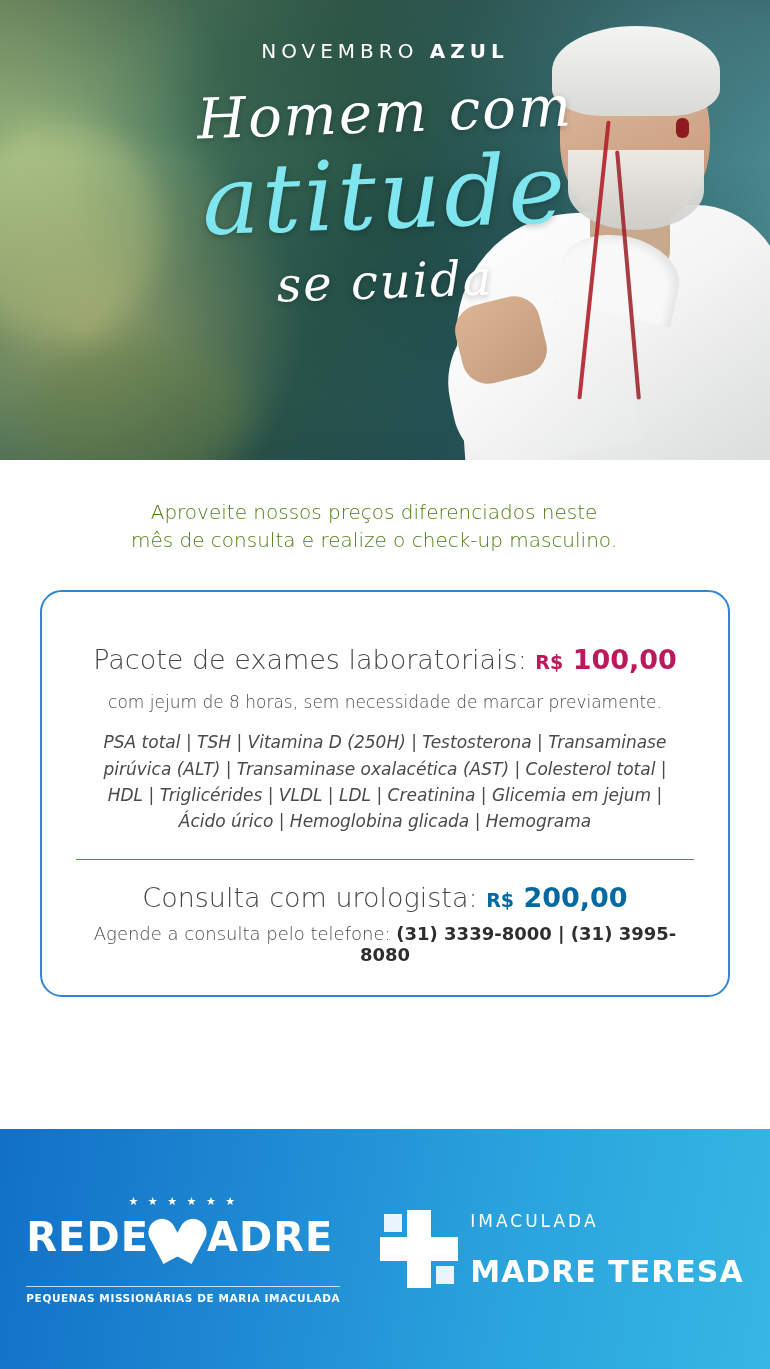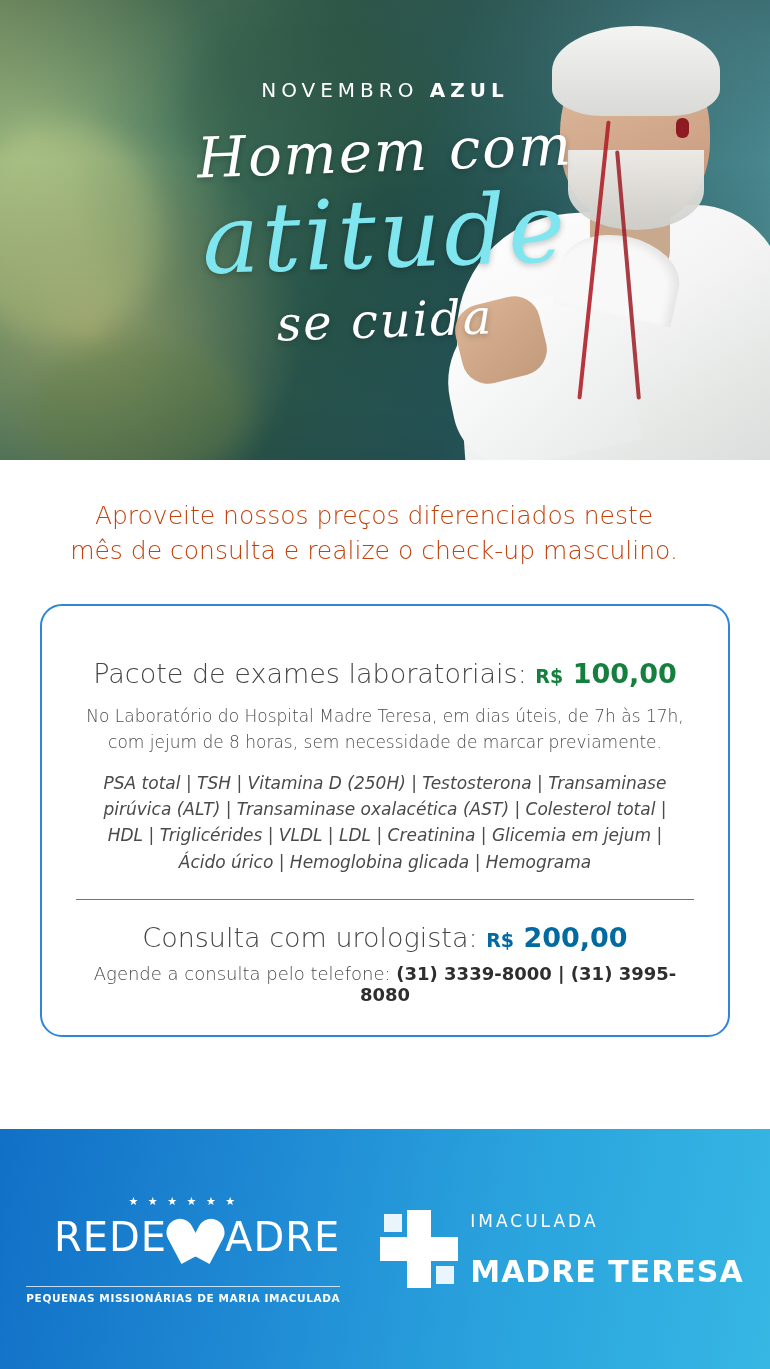--- a/index.html
+++ b/index.html
@@ -173,21 +173,20 @@
   }
 
   .hero-text {
     position: absolute;
     left: 0;
     top: 0;
     width: 770px;
     height: 500px;
     text-align: center;
     padding-top: 39px;
-    margin-top: 39px;
   }
   .kicker {
     font-size: 20px;
     letter-spacing: 5px;
     color: #ffffff;
     font-weight: 400;
   }
   .kicker b { font-weight: 700; }
 
   .script1, .script2, .script3 {
@@ -215,23 +214,23 @@
     font-size: 48px;
     color: #ffffff;
     letter-spacing: 2px;
     transform: rotate(-2deg);
   }
 
   
   .intro {
     text-align: center;
     padding: 38px 70px 0 48px;
-    font-size: 25px;
+    font-size: 20px;
     line-height: 1.4;
-    color: #c2410c;
+    color: #4d7c0f;
     font-weight: 300;
   }
 
   
   .card-wrap {
     position: relative;
     margin: 36px 40px 0 40px;
   }
   .price-badge {
     position: absolute;
@@ -262,21 +261,21 @@
     text-align: center;
   }
   .pkg-title {
     font-size: 27px;
     color: #454545;
     font-weight: 300;
     margin: 0 0 14px 0;
   }
   .pkg-title b {
     font-weight: 700;
-    color: #15803d;
+    color: #be185d;
   }
   .pkg-title .cur { font-size: 19px; font-weight: 700; }
 
   .pkg-desc {
     font-size: 17px;
     line-height: 1.55;
     color: #4a4a4a;
     font-weight: 300;
     margin: 0 12px 14px 12px;
   }
@@ -327,26 +326,26 @@
     padding-right: 6px;
   }
   .stars {
     letter-spacing: 3px;
     font-size: 11px;
     color: #ffffff;
     margin-bottom: 2px;
   }
   .rede-mark {
     font-size: 40px;
-    font-weight: 400;
+    font-weight: 700;
     letter-spacing: 1px;
     line-height: 1;
     display: flex;
     align-items: center;
-    justify-content: flex-end;
+    justify-content: flex-start;
   }
   .heart-m {
     display: inline-block;
     width: 54px;
     height: 54px;
     position: relative;
     margin: 0 2px;
   }
   .heart-m::before, .heart-m::after {
     content: "";
@@ -451,21 +450,20 @@
 <div class="card-wrap">
 
   <div class="card">
     <div class="pkg-title">
       <span>Pacote de exames laboratoriais:</span>
       <b><span class="cur">R$</span>
       <span>100,00</span></b>
     </div>
 
     <div class="pkg-desc">
-      <div>No Laboratório do Hospital Madre Teresa, em dias úteis, de 7h às 17h,</div>
       <div>com jejum de 8 horas, sem necessidade de marcar previamente.</div>
     </div>
 
     <div class="exam-list">PSA total | TSH  | Vitamina D (250H) | Testosterona | Transaminase pirúvica (ALT) | Transaminase oxalacética (AST) | Colesterol total | HDL | Triglicérides | VLDL | LDL | Creatinina | Glicemia em jejum | Ácido úrico | Hemoglobina glicada | Hemograma</div>
 
     <div class="divider"></div>
 
     <div class="consult-title">
       <span>Consulta com urologista:</span>
       <b><span class="cur">R$</span>

